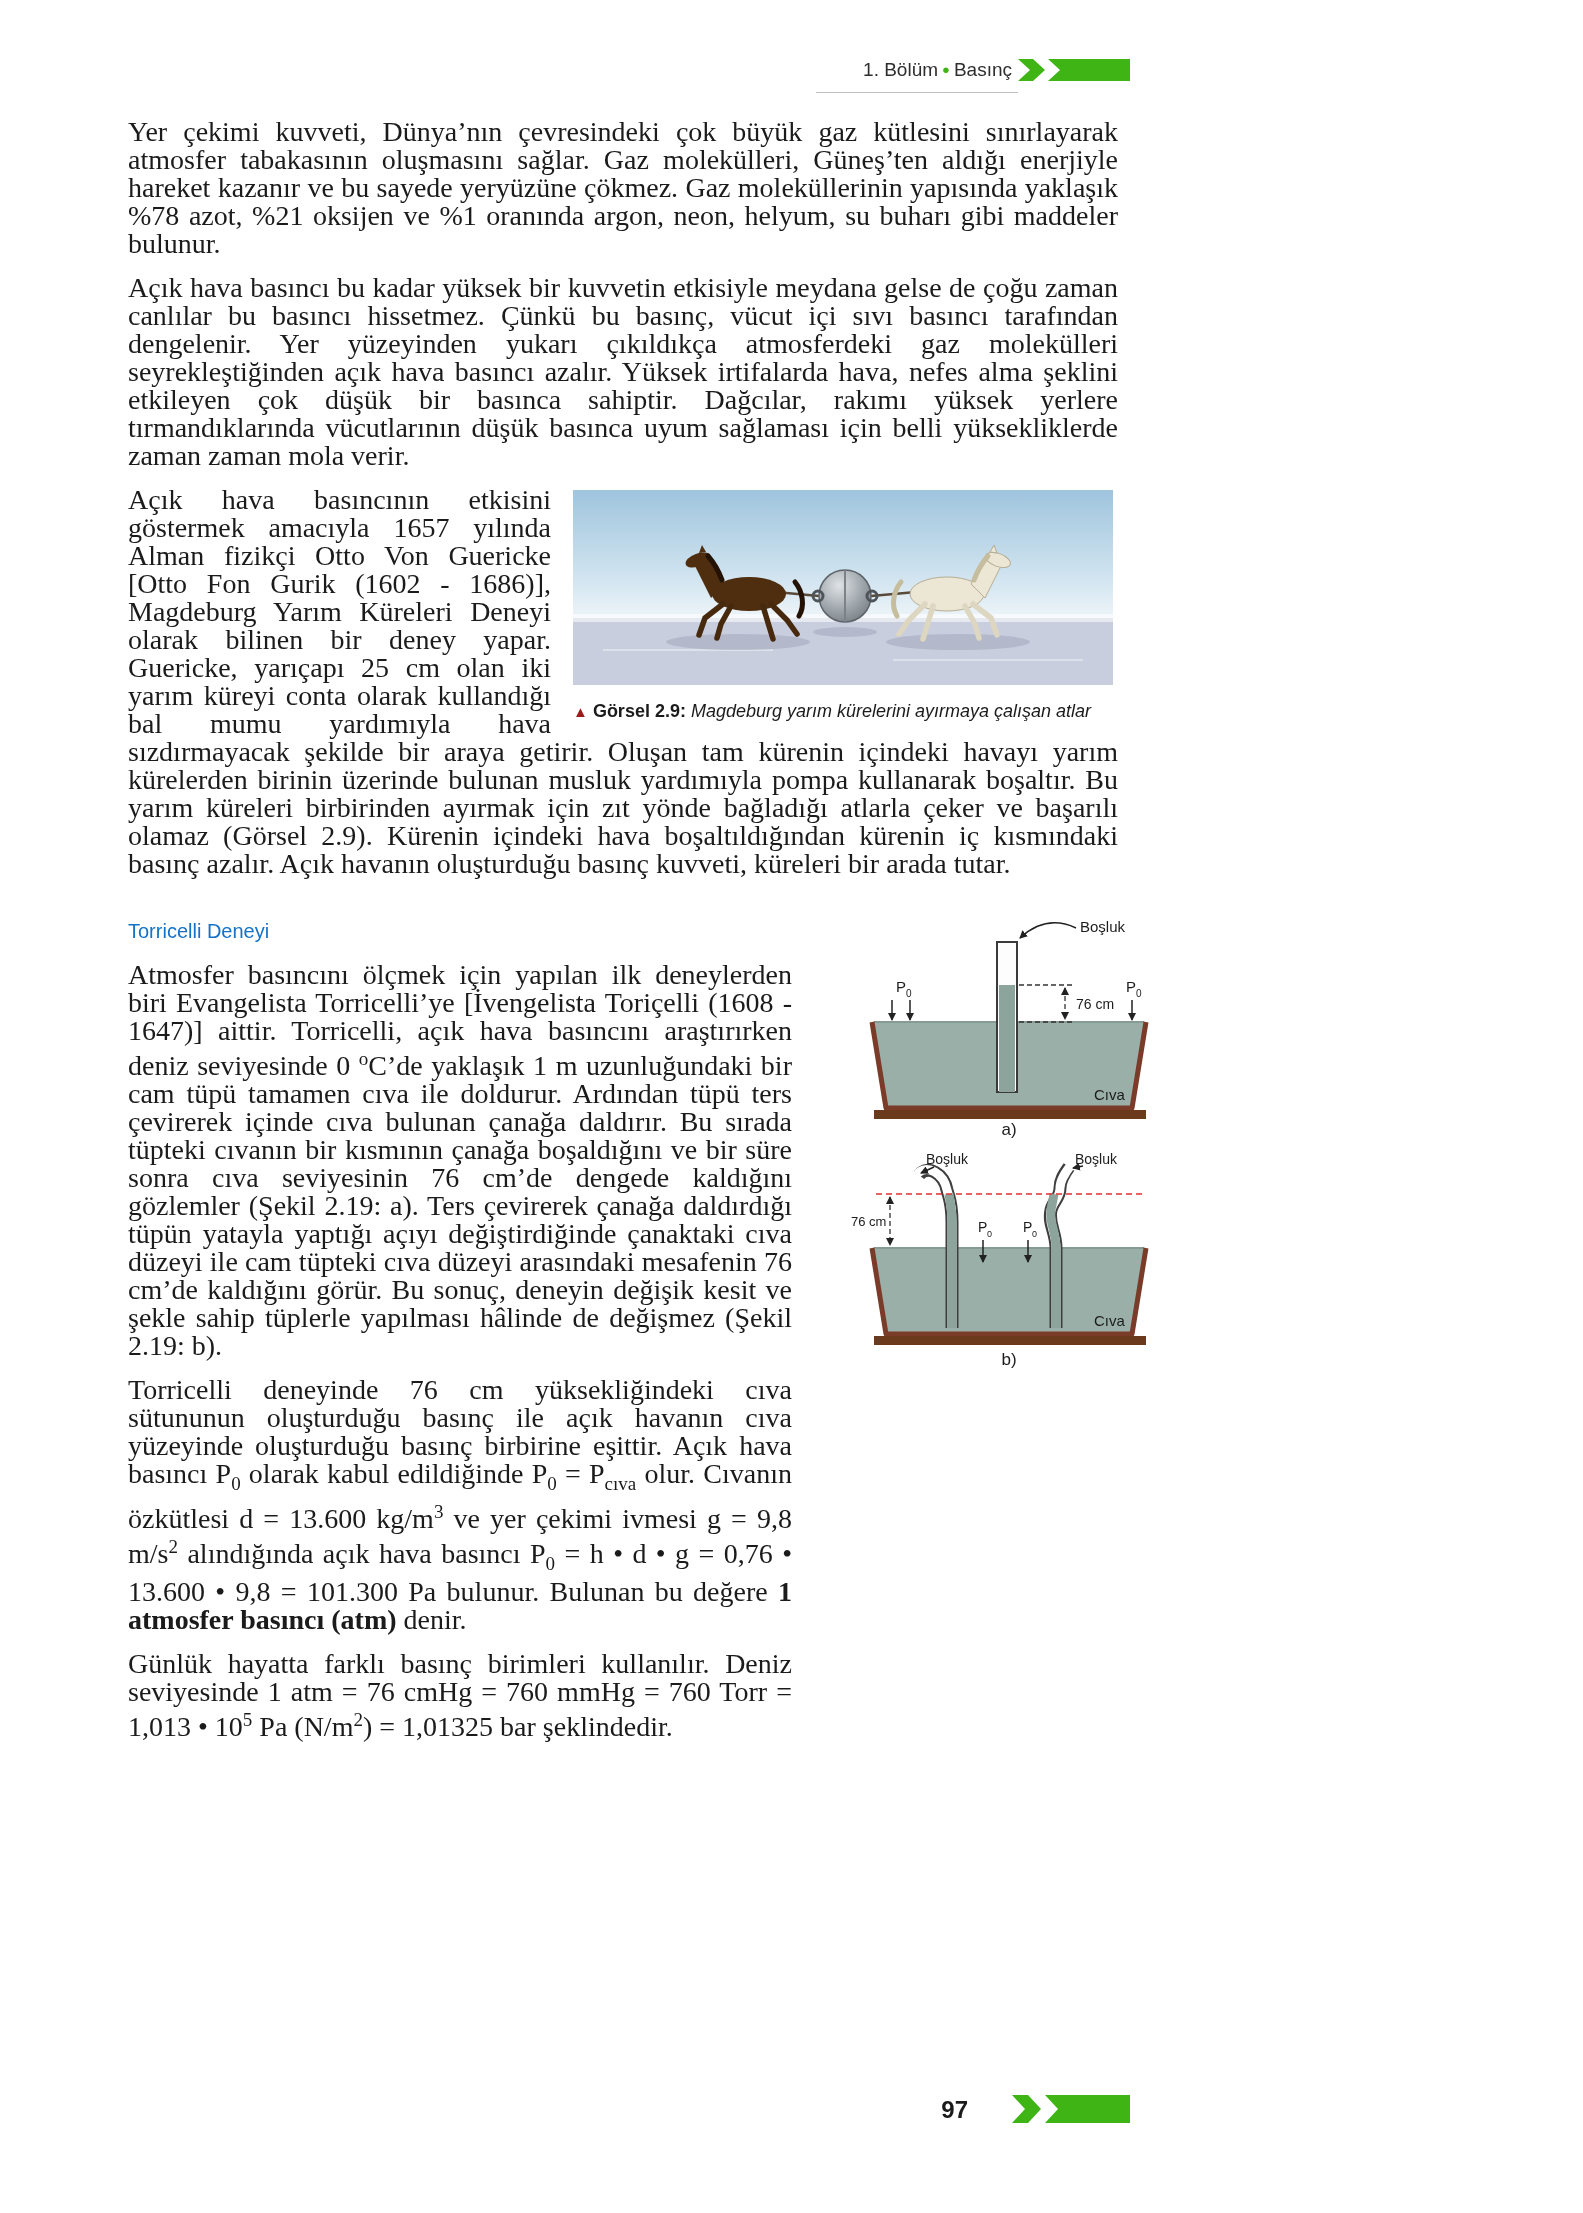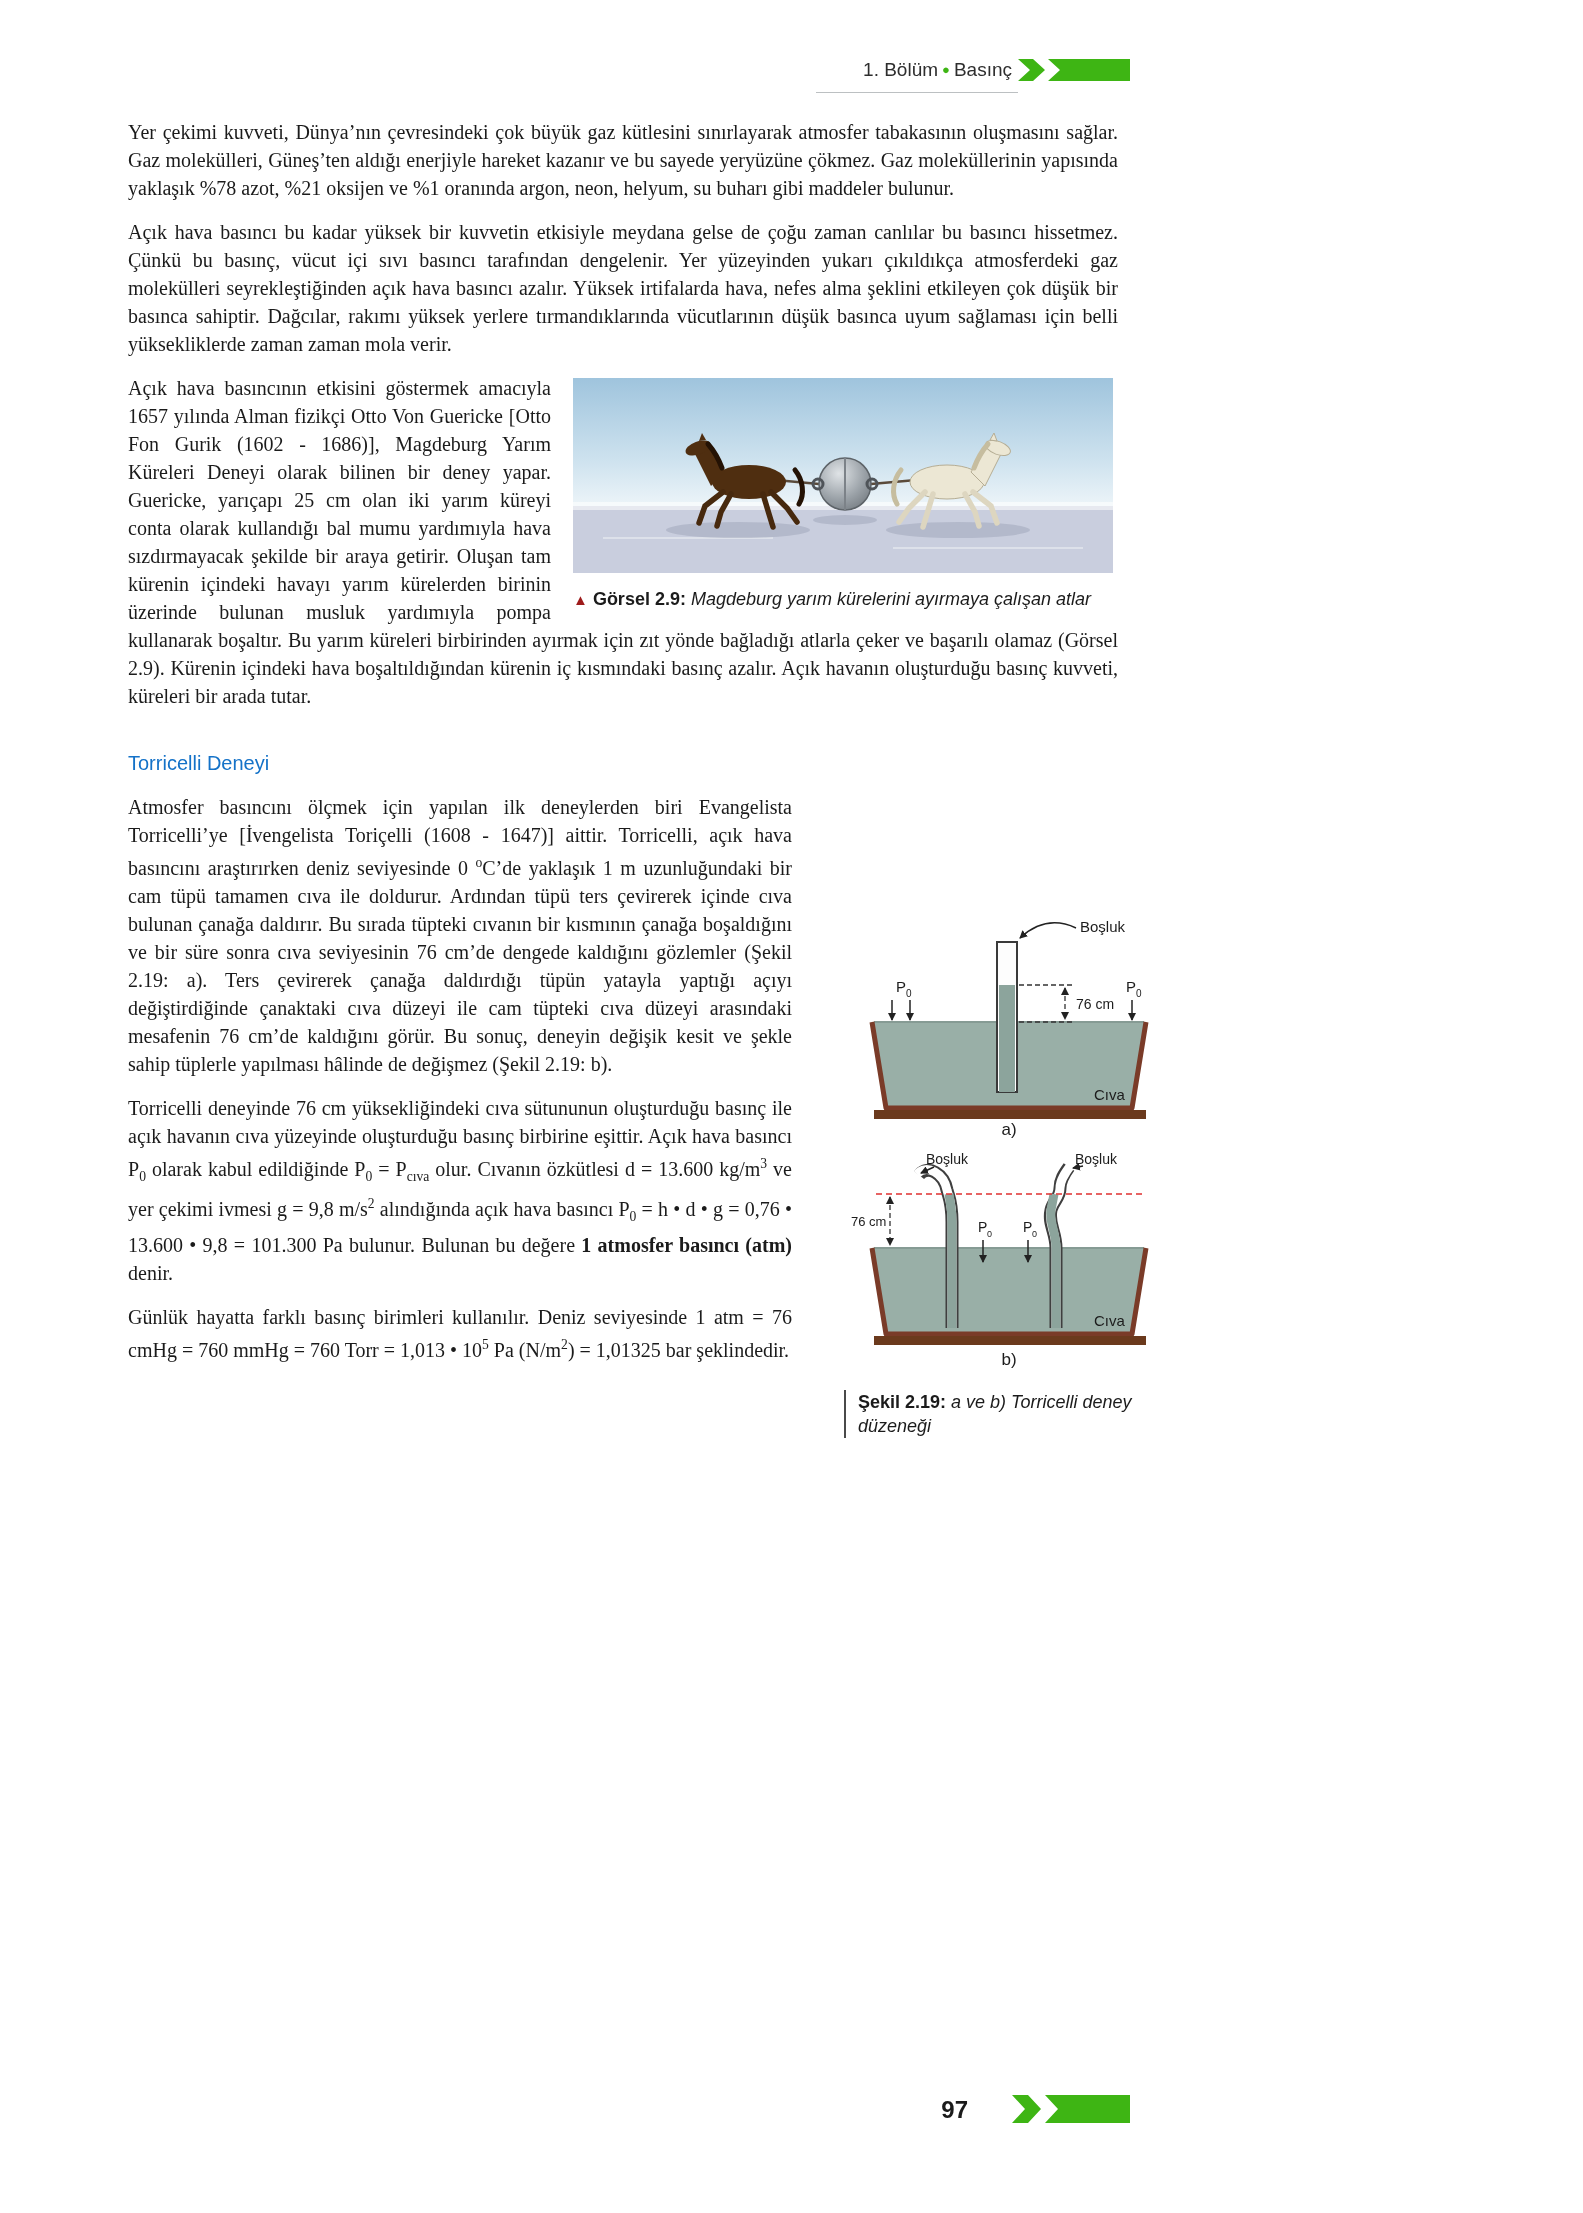--- a/index.html
+++ b/index.html
@@ -11,21 +11,21 @@
   
   .header-text {
     position:absolute; top:59px; left:700px; width:312px; text-align:right;
     font-family:"Liberation Sans", sans-serif; font-size:19px; color:#2e2e2e;
   }
   .header-text .bullet { color:#3eb514; font-size:13px; vertical-align:2px; padding:0 4px; }
   .header-underline { position:absolute; top:92px; left:816px; width:202px; height:1px; background:#bcc0c2; }
   .header-band { position:absolute; top:58px; left:1018px; }
   
   .main-col { position:absolute; top:118px; left:128px; width:990px; }
-  .body-text { font-size:20px; line-height:28px; text-align:justify; margin-bottom:16px; }
+  .body-text { font-size:28px; line-height:28px; text-align:justify; margin-bottom:16px; }
   .body-text sub, .body-text sup { font-size:0.68em; }
   .narrow { width:664px; }
   .heading-blue {
     font-family:"Liberation Sans", sans-serif; font-weight:normal; font-size:20px;
     color:#1472c8; margin:26px 0 18px 0;
   }
   
   .figure-box { float:right; width:545px; margin:4px 0 10px 22px; }
   .fig-caption {
     font-family:"Liberation Sans", sans-serif; font-size:18px; line-height:24px;
@@ -234,24 +234,20 @@
       <line x1="133" y1="88" x2="133" y2="110" stroke="#222" stroke-width="1.5" marker-end="url(#arrB)"></line>
 
       <text x="173" y="80" font-size="14">P</text>
       <text x="182" y="85" font-size="9">0</text>
       <line x1="178" y1="88" x2="178" y2="110" stroke="#222" stroke-width="1.5" marker-end="url(#arrB)"></line>
 
       <text x="244" y="174" font-size="15">Cıva</text>
       <text x="159" y="213" font-size="17" text-anchor="middle">b)</text>
     </svg>
 
-    <div class="diagram-caption">
-      <b class="lbl">Şekil 2.19:</b>
-      <i class="txt">a ve b) Torricelli deney düzeneği</i>
-    </div>
   </div>
 
   <div class="page-number">97</div>
   <svg class="footer-band" width="118" height="30" viewBox="0 0 118 30">
     <polygon points="0,1 16,1 29,15 16,29 0,29 13,15" fill="#3eb514"></polygon>
     <polygon points="33,1 118,1 118,29 33,29 46,15" fill="#3eb514"></polygon>
   </svg>
 
 </div>
 

